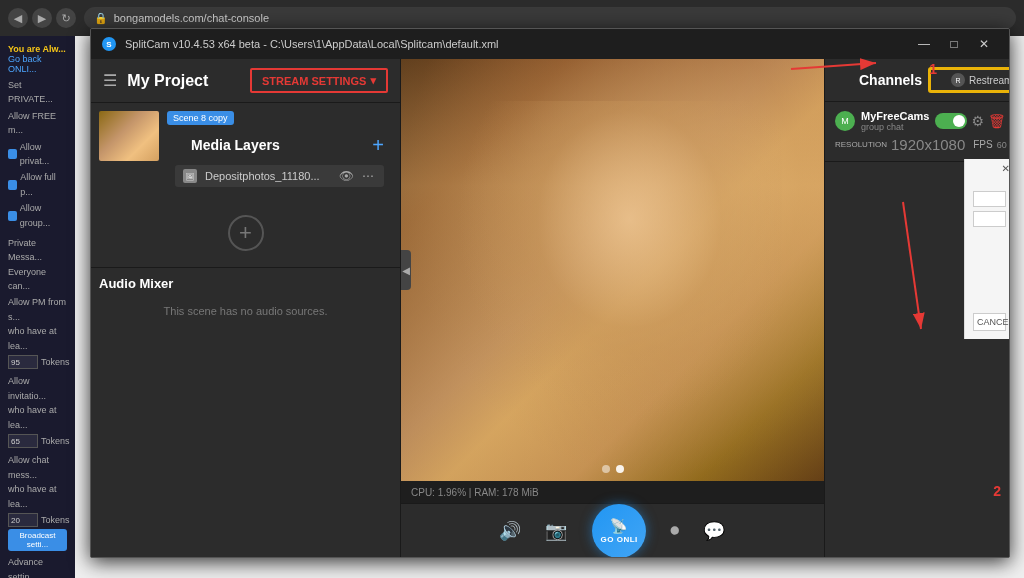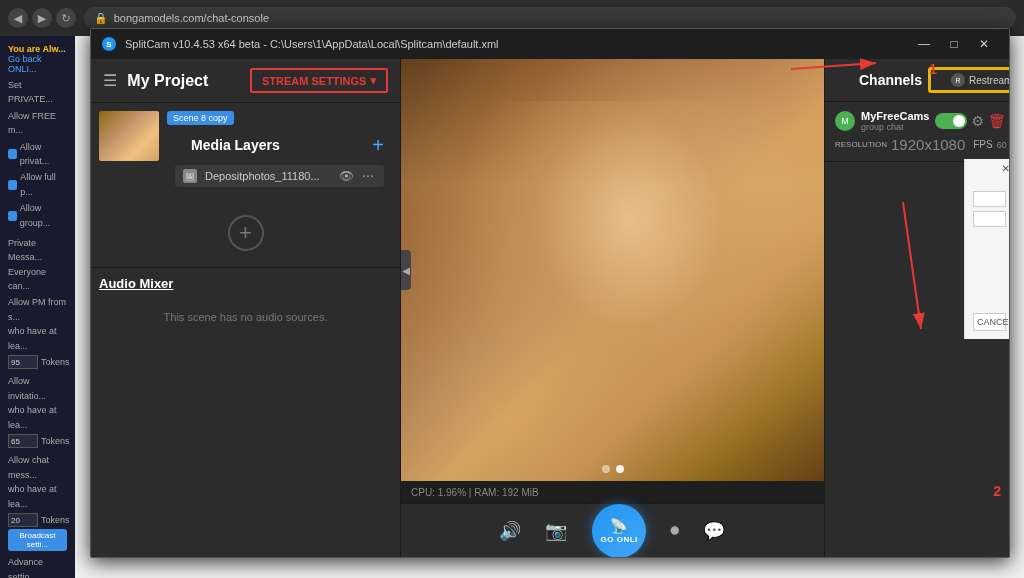--- a/index.html
+++ b/index.html
@@ -120,21 +120,21 @@
       flex-shrink: 0;
     }
     .add-scene-btn {
       width: 36px; height: 36px; border: 2px solid #555; border-radius: 50%;
       background: transparent; color: #777; font-size: 22px; cursor: pointer;
       display: flex; align-items: center; justify-content: center;
     }
 
     
     .audio-mixer-section { padding: 8px; border-top: 1px solid #1a1a1a; flex-shrink: 0; }
-    .audio-mixer-title { color: #fff; font-size: 13px; font-weight: 600; margin-bottom: 12px; text-decoration: underline; }
+    .audio-mixer-title { color: #fff; font-size: 13px; font-weight: 600; margin-bottom: 6px; }
     .audio-mixer-empty { color: #777; font-size: 11px; text-align: center; padding: 8px 0; }
 
     
     .center-area { flex: 1; display: flex; flex-direction: column; background: #1a1a1a; }
 
     
     .video-preview {
       flex: 1; position: relative; background: #000; margin: 0;
       overflow: hidden;
     }
@@ -405,21 +405,21 @@
             <div class="video-dot"></div>
             <div class="video-dot active"></div>
           </div>
 
           <div style="position:absolute;left:0;top:50%;transform:translateY(-50%);width:10px;height:40px;background:#444;border-radius:0 4px 4px 0;cursor:pointer;display:flex;align-items:center;justify-content:center;">
             <span style="color:#aaa;font-size:10px;">◀</span>
           </div>
         </div>
 
         <div class="status-bar">
-          <span class="status-text">CPU: 1.96% | RAM: 192 MiB</span>
+          <span class="status-text">CPU: 1.96% | RAM: 178 MiB</span>
         </div>
 
         <div class="bottom-controls">
           <button class="ctrl-btn">
             <span>🔊</span>
           </button>
           <button class="ctrl-btn">
             <span>📷</span>
           </button>
           <button class="go-live-btn">

